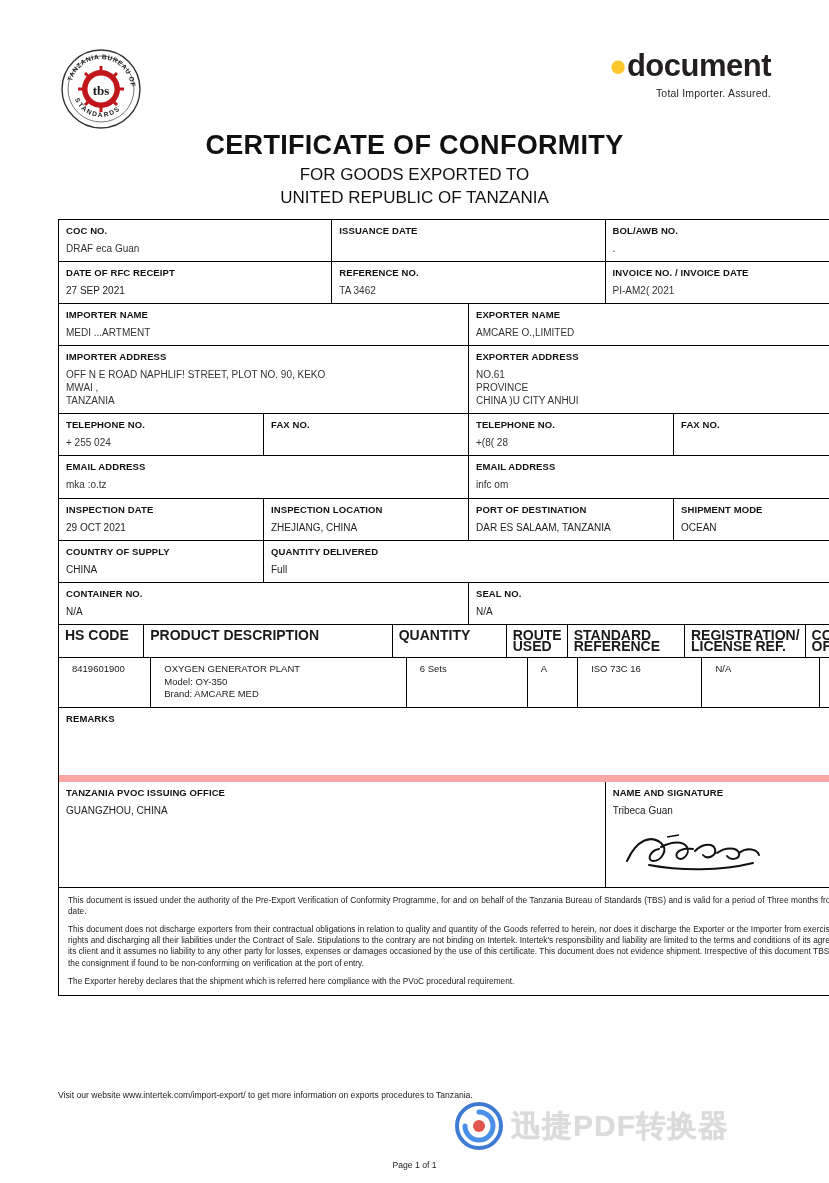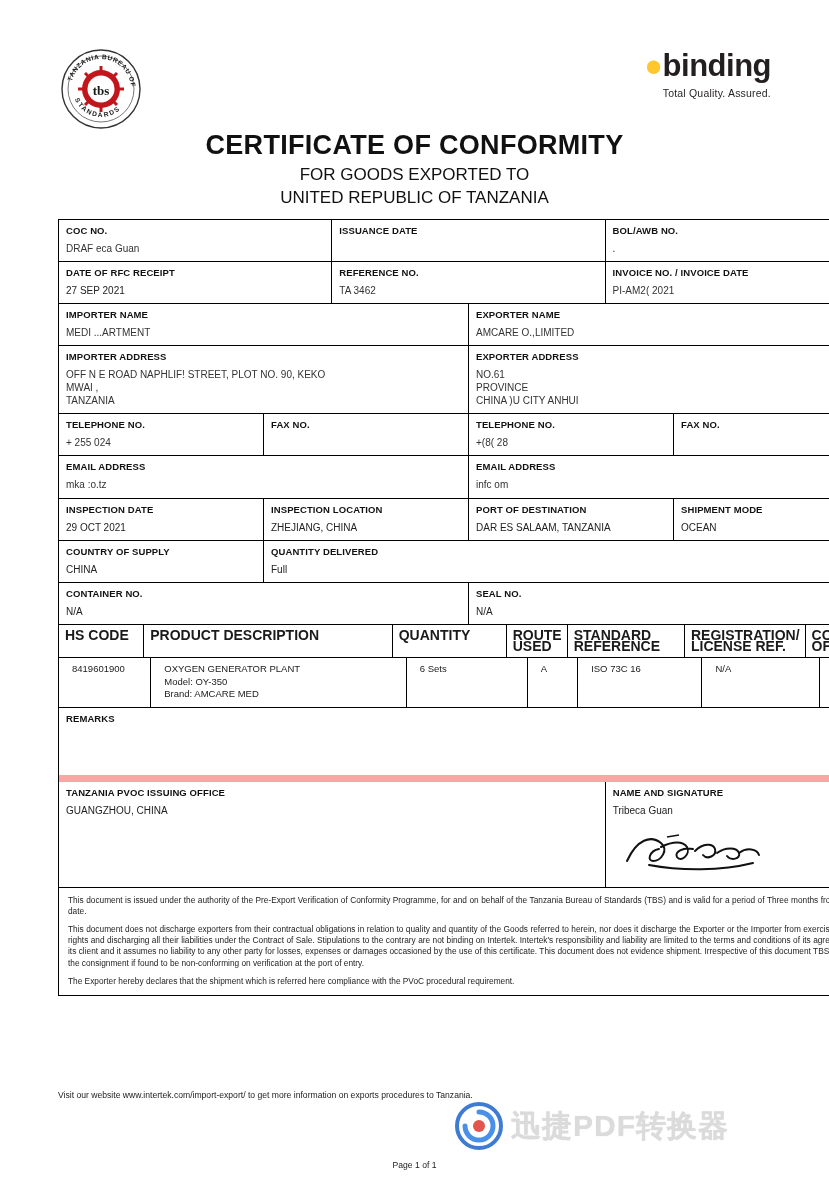--- a/index.html
+++ b/index.html
@@ -278,23 +278,23 @@
             <line x1="30" y1="52" x2="25" y2="57"></line>
           </g>
           <circle cx="41" cy="41" r="13.5" fill="#ffffff"></circle>
           <text x="41" y="46.5" text-anchor="middle" font-size="13" font-weight="bold" font-family="Liberation Serif, serif" fill="#1a1a1a">tbs</text>
         </g>
       </svg>
     </div>
 
     <div class="intertek">
       <div class="intertek-word">
-        <span class="dot">●</span><span>binding</span>
-      </div>
-      <div class="intertek-tag">Total Quality. Assured.</div>
+        <span class="dot">●</span><span>document</span>
+      </div>
+      <div class="intertek-tag">Total Importer. Assured.</div>
     </div>
   </div>
 
   <div class="title-block">
     <div class="title-main">CERTIFICATE OF CONFORMITY</div>
     <div class="title-sub">FOR GOODS EXPORTED TO</div>
     <div class="title-sub2">UNITED REPUBLIC OF TANZANIA</div>
   </div>
 
   <div class="form">

